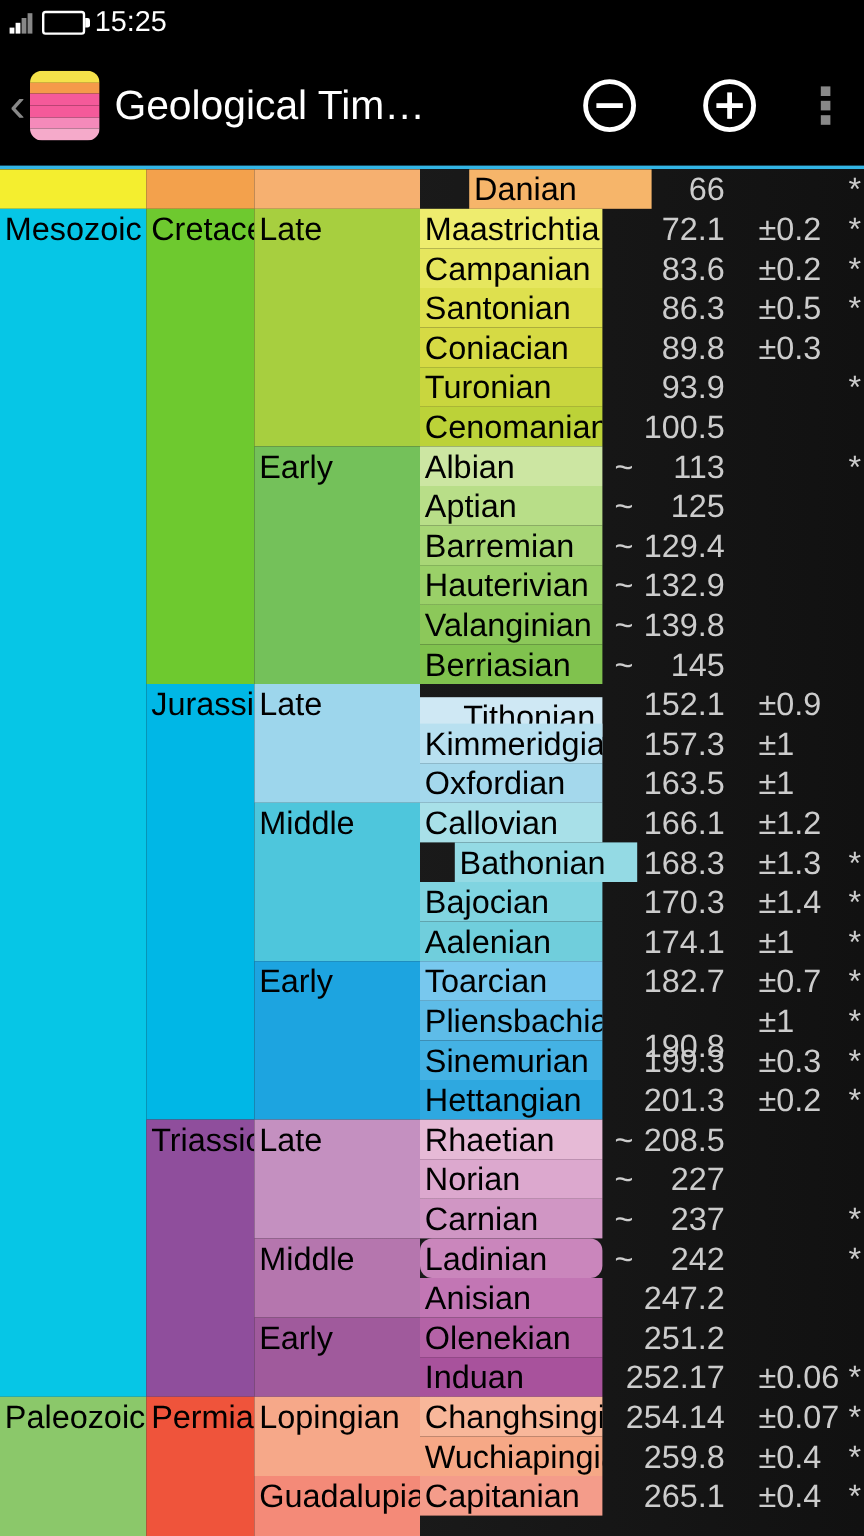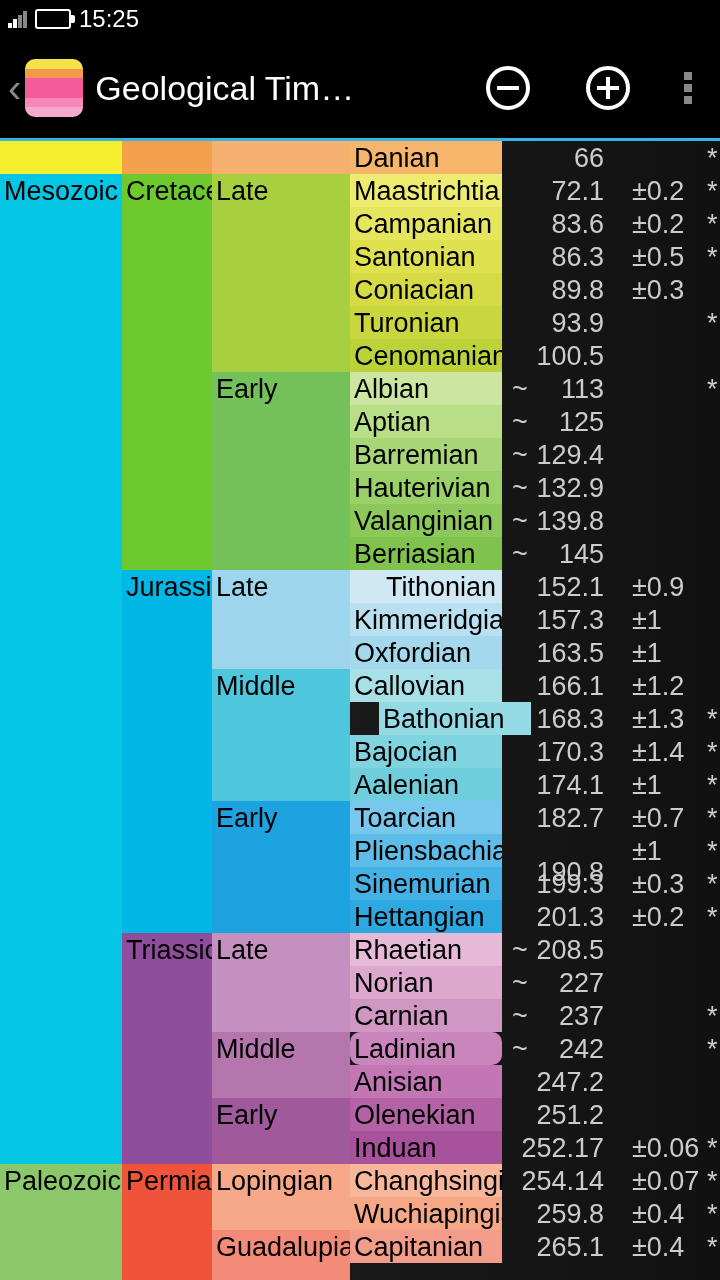--- a/index.html
+++ b/index.html
@@ -95,21 +95,21 @@
       <div class="cell epoch-col" style="top: 33px; height: 198px; background: rgb(167, 207, 63);">Late</div>
       <div class="cell epoch-col" style="top: 231px; height: 198px; background: rgb(116, 193, 90);">Early</div>
       <div class="cell epoch-col" style="top: 429px; height: 99px; background: rgb(157, 214, 236);">Late</div>
       <div class="cell epoch-col" style="top: 528px; height: 132px; background: rgb(78, 198, 220);">Middle</div>
       <div class="cell epoch-col" style="top: 660px; height: 132px; background: rgb(29, 164, 224);">Early</div>
       <div class="cell epoch-col" style="top: 792px; height: 99px; background: rgb(196, 144, 192);">Late</div>
       <div class="cell epoch-col" style="top: 891px; height: 66px; background: rgb(181, 118, 174);">Middle</div>
       <div class="cell epoch-col" style="top: 957px; height: 66px; background: rgb(160, 90, 156);">Early</div>
       <div class="cell epoch-col" style="top: 1023px; height: 66px; background: rgb(246, 168, 137);">Lopingian</div>
       <div class="cell epoch-col" style="top: 1089px; height: 66px; background: rgb(244, 138, 120);">Guadalupia</div>
-      <div class="cell stage-col" style="top: 0px; background: rgb(246, 181, 106);">Danian</div>
+      <div class="cell stage-col" style="top: 0px; background: rgb(246, 181, 106); margin-left: 41px;">Danian</div>
       <div class="cell age-col" style="top: 0px;">66</div>
       <div class="cell star-col" style="top: 0px;">*</div>
       <div class="cell stage-col" style="top: 33px; background: rgb(238, 236, 110);">Maastrichtia</div>
       <div class="cell age-col" style="top: 33px;">72.1</div>
       <div class="cell err-col" style="top: 33px;">±0.2</div>
       <div class="cell star-col" style="top: 33px;">*</div>
       <div class="cell stage-col" style="top: 66px; background: rgb(230, 230, 94);">Campanian</div>
       <div class="cell age-col" style="top: 66px;">83.6</div>
       <div class="cell err-col" style="top: 66px;">±0.2</div>
       <div class="cell star-col" style="top: 66px;">*</div>
@@ -137,21 +137,21 @@
       <div class="cell age-col" style="top: 297px;">129.4</div>
       <div class="cell stage-col" style="top: 330px; background: rgb(154, 208, 104);">Hauterivian</div>
       <div class="cell approx-col" style="top: 330px;">~</div>
       <div class="cell age-col" style="top: 330px;">132.9</div>
       <div class="cell stage-col" style="top: 363px; background: rgb(140, 200, 90);">Valanginian</div>
       <div class="cell approx-col" style="top: 363px;">~</div>
       <div class="cell age-col" style="top: 363px;">139.8</div>
       <div class="cell stage-col" style="top: 396px; background: rgb(128, 194, 78);">Berriasian</div>
       <div class="cell approx-col" style="top: 396px;">~</div>
       <div class="cell age-col" style="top: 396px;">145</div>
-      <div class="cell stage-col" style="top: 429px; background: rgb(207, 232, 244); padding-left: 36px;">Tithonian</div>
+      <div class="cell stage-col" style="top: 440px; background: rgb(207, 232, 244); padding-left: 36px;">Tithonian</div>
       <div class="cell age-col" style="top: 429px;">152.1</div>
       <div class="cell err-col" style="top: 429px;">±0.9</div>
       <div class="cell stage-col" style="top: 462px; background: rgb(184, 224, 240);">Kimmeridgia</div>
       <div class="cell age-col" style="top: 462px;">157.3</div>
       <div class="cell err-col" style="top: 462px;">±1</div>
       <div class="cell stage-col" style="top: 495px; background: rgb(164, 216, 236);">Oxfordian</div>
       <div class="cell age-col" style="top: 495px;">163.5</div>
       <div class="cell err-col" style="top: 495px;">±1</div>
       <div class="cell stage-col" style="top: 528px; background: rgb(168, 224, 232);">Callovian</div>
       <div class="cell age-col" style="top: 528px;">166.1</div>

